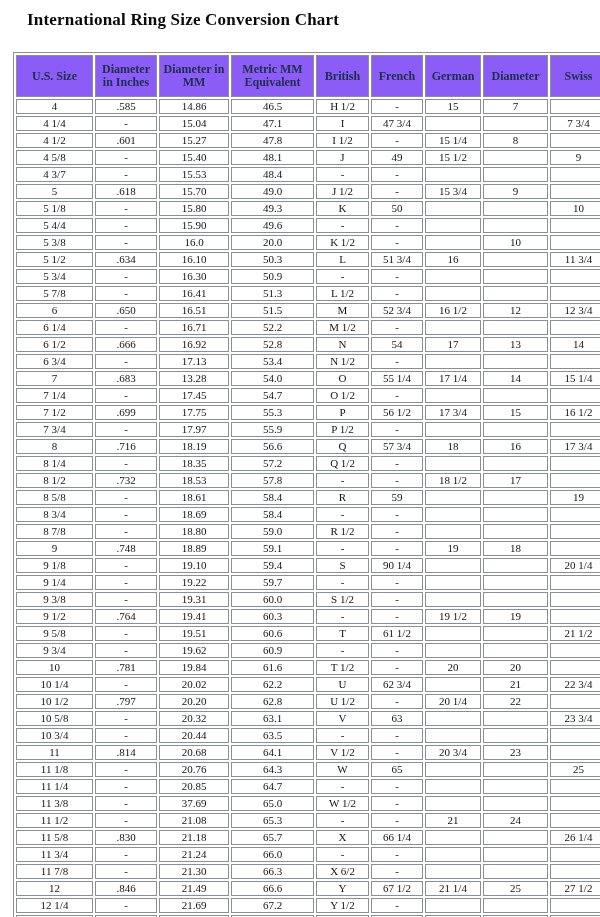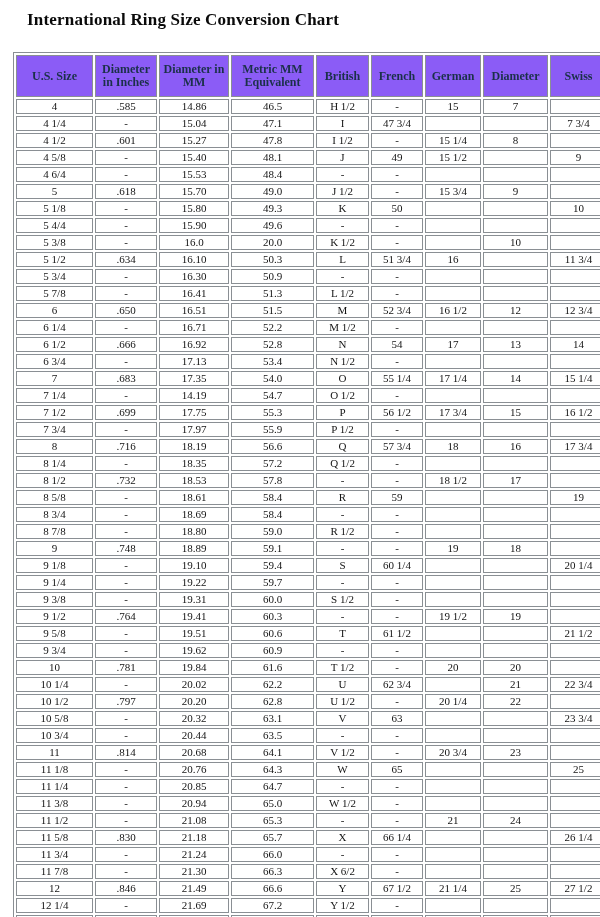--- a/index.html
+++ b/index.html
@@ -129,21 +129,21 @@
           <td>-</td>
           <td>15.40</td>
           <td>48.1</td>
           <td>J</td>
           <td>49</td>
           <td>15 1/2</td>
           <td></td>
           <td>9</td>
         </tr>
         <tr>
-          <td>4 6/4</td>
+          <td>4 3/7</td>
           <td>-</td>
           <td>15.53</td>
           <td>48.4</td>
           <td>-</td>
           <td>-</td>
           <td></td>
           <td></td>
           <td></td>
         </tr>
         <tr>
@@ -263,32 +263,32 @@
           <td>53.4</td>
           <td>N 1/2</td>
           <td>-</td>
           <td></td>
           <td></td>
           <td></td>
         </tr>
         <tr>
           <td>7</td>
           <td>.683</td>
-          <td>17.35</td>
+          <td>13.28</td>
           <td>54.0</td>
           <td>O</td>
           <td>55 1/4</td>
           <td>17 1/4</td>
           <td>14</td>
           <td>15 1/4</td>
         </tr>
         <tr>
           <td>7 1/4</td>
           <td>-</td>
-          <td>14.19</td>
+          <td>17.45</td>
           <td>54.7</td>
           <td>O 1/2</td>
           <td>-</td>
           <td></td>
           <td></td>
           <td></td>
         </tr>
         <tr>
           <td>7 1/2</td>
           <td>.699</td>
@@ -387,21 +387,21 @@
           <td>19</td>
           <td>18</td>
           <td></td>
         </tr>
         <tr>
           <td>9 1/8</td>
           <td>-</td>
           <td>19.10</td>
           <td>59.4</td>
           <td>S</td>
-          <td>60 1/4</td>
+          <td>90 1/4</td>
           <td></td>
           <td></td>
           <td>20 1/4</td>
         </tr>
         <tr>
           <td>9 1/4</td>
           <td>-</td>
           <td>19.22</td>
           <td>59.7</td>
           <td>-</td>
@@ -538,21 +538,21 @@
           <td>64.7</td>
           <td>-</td>
           <td>-</td>
           <td></td>
           <td></td>
           <td></td>
         </tr>
         <tr>
           <td>11 3/8</td>
           <td>-</td>
-          <td>20.94</td>
+          <td>37.69</td>
           <td>65.0</td>
           <td>W 1/2</td>
           <td>-</td>
           <td></td>
           <td></td>
           <td></td>
         </tr>
         <tr>
           <td>11 1/2</td>
           <td>-</td>

